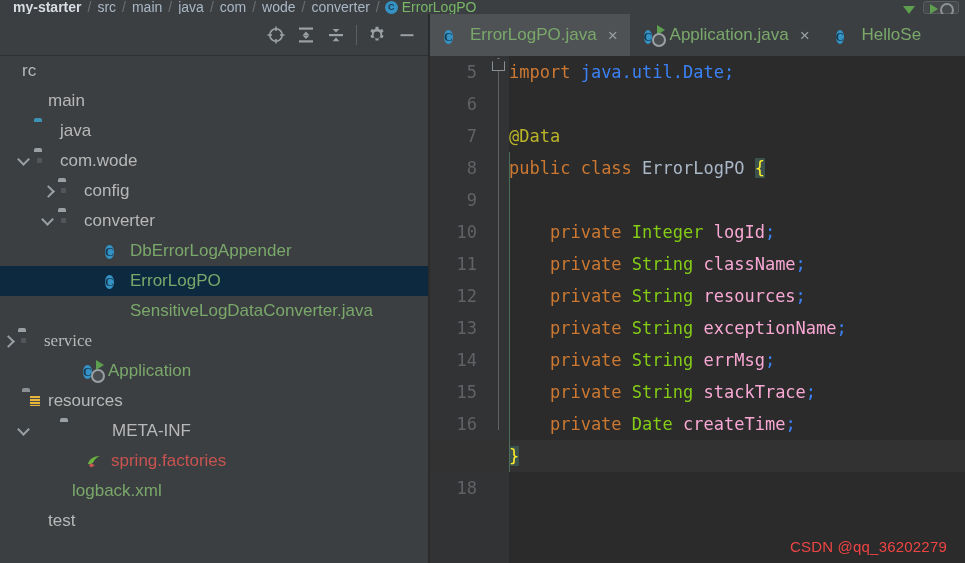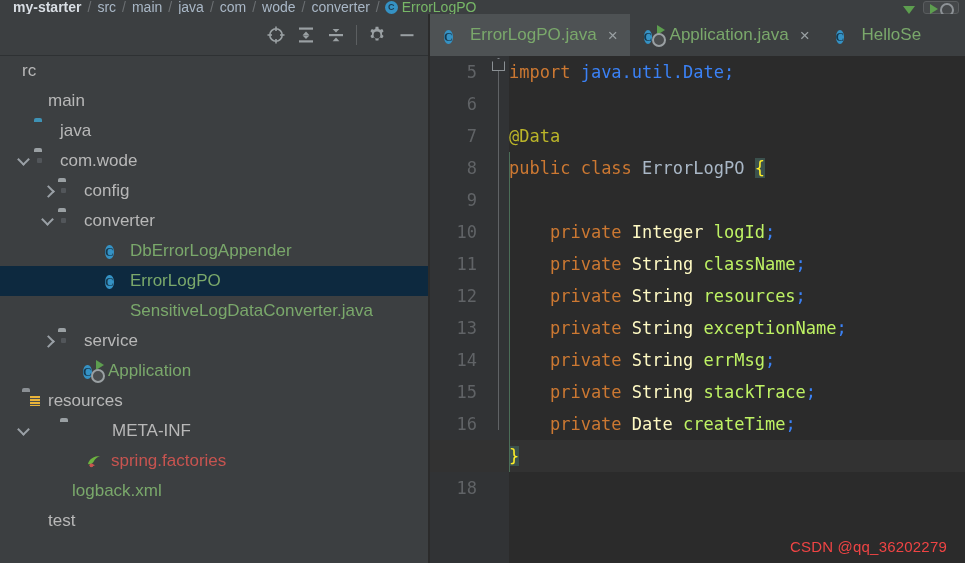--- a/index.html
+++ b/index.html
@@ -253,22 +253,22 @@
   .lnum {
     position: absolute; left: 0; width: 47px; text-align: right;
     height: 32px; line-height: 32px; color: #606366; font-size: 17px;
     font-family: "DejaVu Sans Mono", monospace;
   }
   .lnum.current { color: #a4a3a3; }
   .indent-guide {
     position: absolute; left: 79px; width: 1px; background: #4b6e58;
   }
   .k-keyword { color: #cc7832; }
-  .k-type    { color: #fef9c3; }
-  .k-field   { color: #bef264; }
+  .k-type    { color: #84cc16; }
+  .k-field   { color: #f9a8d4; }
   .k-anno    { color: #bbb529; }
   .k-class   { color: #a9b7c6; }
   .k-brace-hl{ color: #ffef28; background: #3b514d; }
   .k-plain   { color: #3b82f6; }
 
   .watermark {
     position: absolute; right: 18px; bottom: 8px;
     color: #ef4444; font-size: 15px; font-family: "Liberation Sans", sans-serif;
     letter-spacing: 0.2px;
   }
@@ -380,21 +380,21 @@
       <div class="tree-row selected" style="padding-left: 86px;">
         <span class="arrow"></span>
         <span class="ico"><span class="ico-class">C</span></span>
         <span class="tree-label c-green">ErrorLogPO</span>
       </div>
       <div class="tree-row" style="padding-left: 86px;">
         <span class="arrow"></span>
         <span class="ico"><span class="ico-java"></span></span>
         <span class="tree-label c-green">SensitiveLogDataConverter.java</span>
       </div>
-      <div class="tree-row" style="padding-left: 40px;">
+      <div class="tree-row" style=" font-family: Liberation Serif, serif;">
         <span class="arrow right"></span>
         <span class="ico"><span class="ico-folder-pkg"></span></span>
         <span class="tree-label c-gray">service</span>
       </div>
       <div class="tree-row" style="padding-left: 64px;">
         <span class="arrow"></span>
         <span class="ico"><span class="ico-runclass">C</span></span>
         <span class="tree-label c-green">Application</span>
       </div>
       <div class="tree-row" style="padding-left: 4px;">

